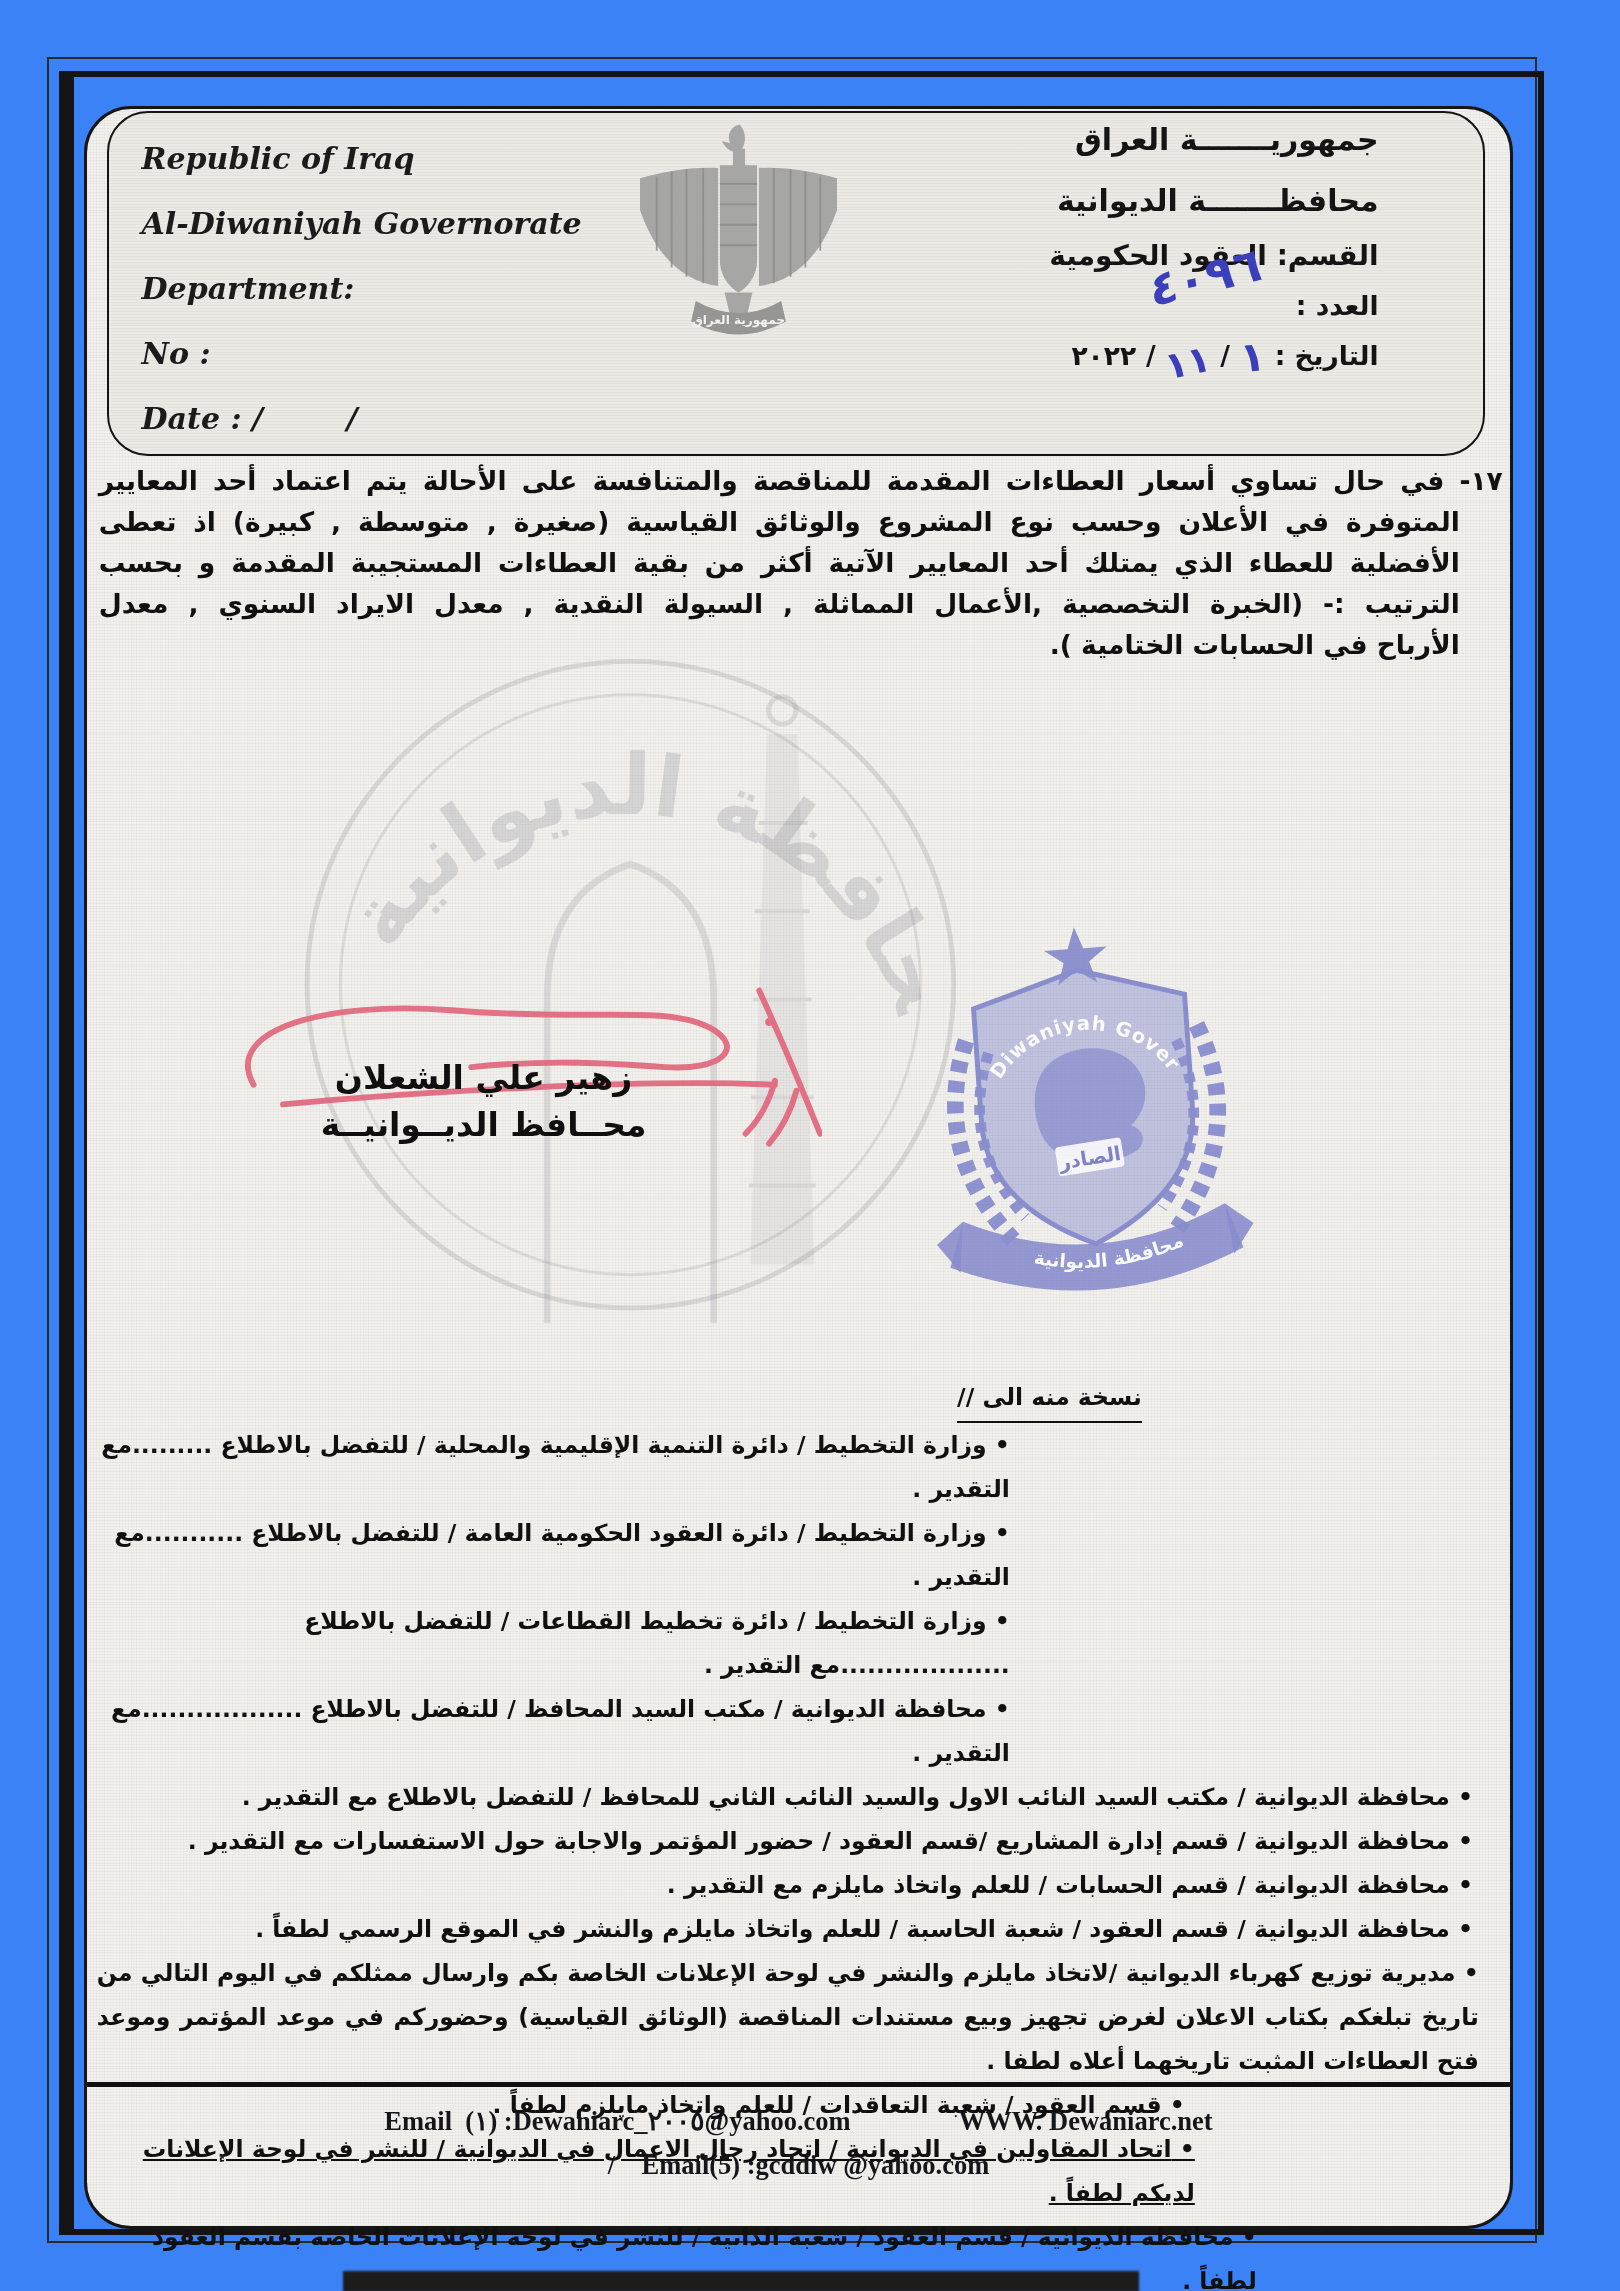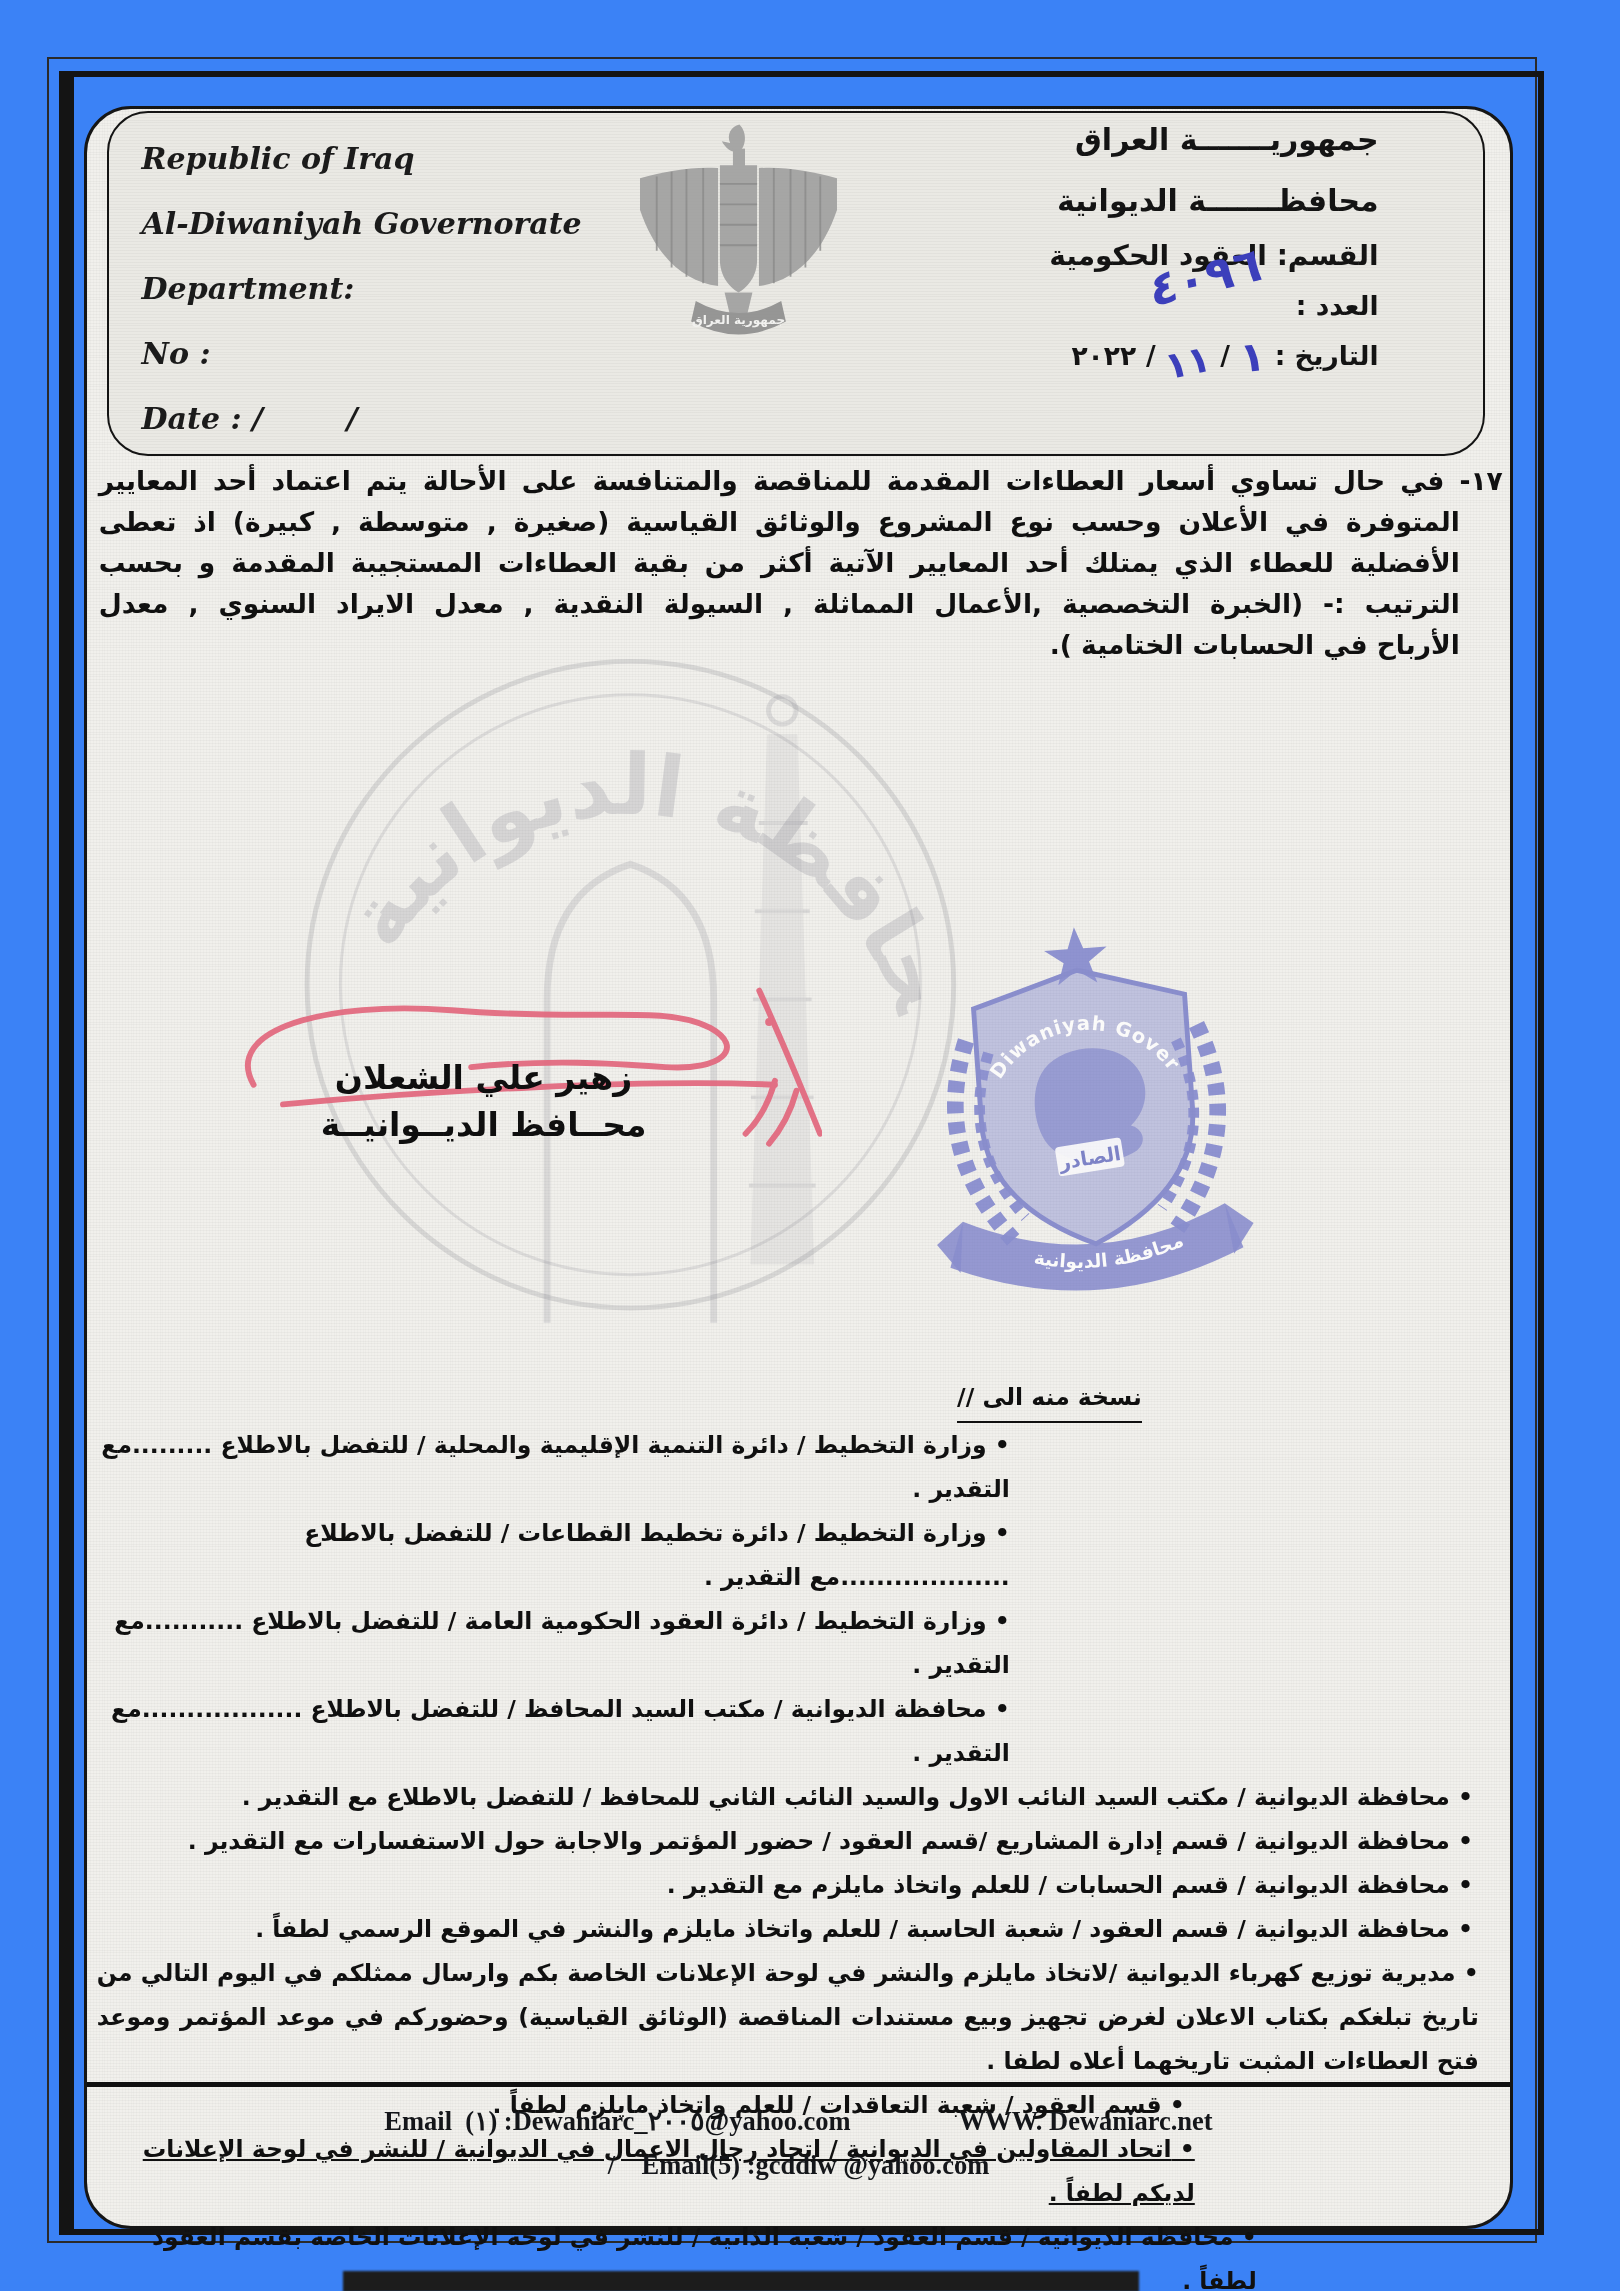--- a/index.html
+++ b/index.html
@@ -200,22 +200,22 @@
           <textPath href="#stBan" startOffset="22%">محافظة الديوانية</textPath>
         </text>
       </g>
     </svg>
 
     <div class="dist">
       <div class="dist-heading">
         <span>نسخة منه الى //</span>
       </div>
       <div class="dist-item ind-a">وزارة التخطيط / دائرة التنمية الإقليمية والمحلية / للتفضل بالاطلاع .........مع التقدير .</div>
+      <div class="dist-item ind-a">وزارة التخطيط / دائرة العقود الحكومية العامة / للتفضل بالاطلاع ...........مع التقدير .</div>
       <div class="dist-item ind-a">وزارة التخطيط / دائرة تخطيط القطاعات / للتفضل بالاطلاع ...................مع التقدير .</div>
-      <div class="dist-item ind-a">وزارة التخطيط / دائرة العقود الحكومية العامة / للتفضل بالاطلاع ...........مع التقدير .</div>
       <div class="dist-item ind-a">محافظة الديوانية / مكتب السيد المحافظ / للتفضل بالاطلاع ..................مع التقدير .</div>
       <div class="dist-item ind-0">محافظة الديوانية / مكتب السيد النائب الاول والسيد النائب الثاني للمحافظ / للتفضل بالاطلاع مع التقدير .</div>
       <div class="dist-item ind-0">محافظة الديوانية / قسم إدارة المشاريع /قسم العقود / حضور المؤتمر والاجابة حول الاستفسارات مع التقدير .</div>
       <div class="dist-item ind-0">محافظة الديوانية / قسم الحسابات / للعلم واتخاذ مايلزم مع التقدير .</div>
       <div class="dist-item ind-0">محافظة الديوانية / قسم العقود / شعبة الحاسبة / للعلم واتخاذ مايلزم والنشر في الموقع الرسمي لطفاً .</div>
       <div class="dist-item p3">مديرية توزيع كهرباء الديوانية /لاتخاذ مايلزم والنشر في لوحة الإعلانات الخاصة بكم وارسال ممثلكم في اليوم التالي من تاريخ تبلغكم بكتاب الاعلان لغرض تجهيز وبيع مستندات المناقصة (الوثائق القياسية) وحضوركم في موعد المؤتمر وموعد فتح العطاءات المثبت تاريخهما أعلاه لطفا .</div>
       <div class="dist-item ind-b1">قسم العقود / شعبة التعاقدات / للعلم واتخاذ مايلزم لطفاً .</div>
       <div class="dist-item ind-b2">اتحاد المقاولين في الديوانية / اتحاد رجال الاعمال في الديوانية / للنشر في لوحة الإعلانات لديكم لطفاً .</div>
       <div class="dist-item ind-b3">محافظة الديوانية / قسم العقود / شعبة الذاتية / للنشر في لوحة الإعلانات الخاصة بقسم العقود لطفاً .</div>
     </div>

